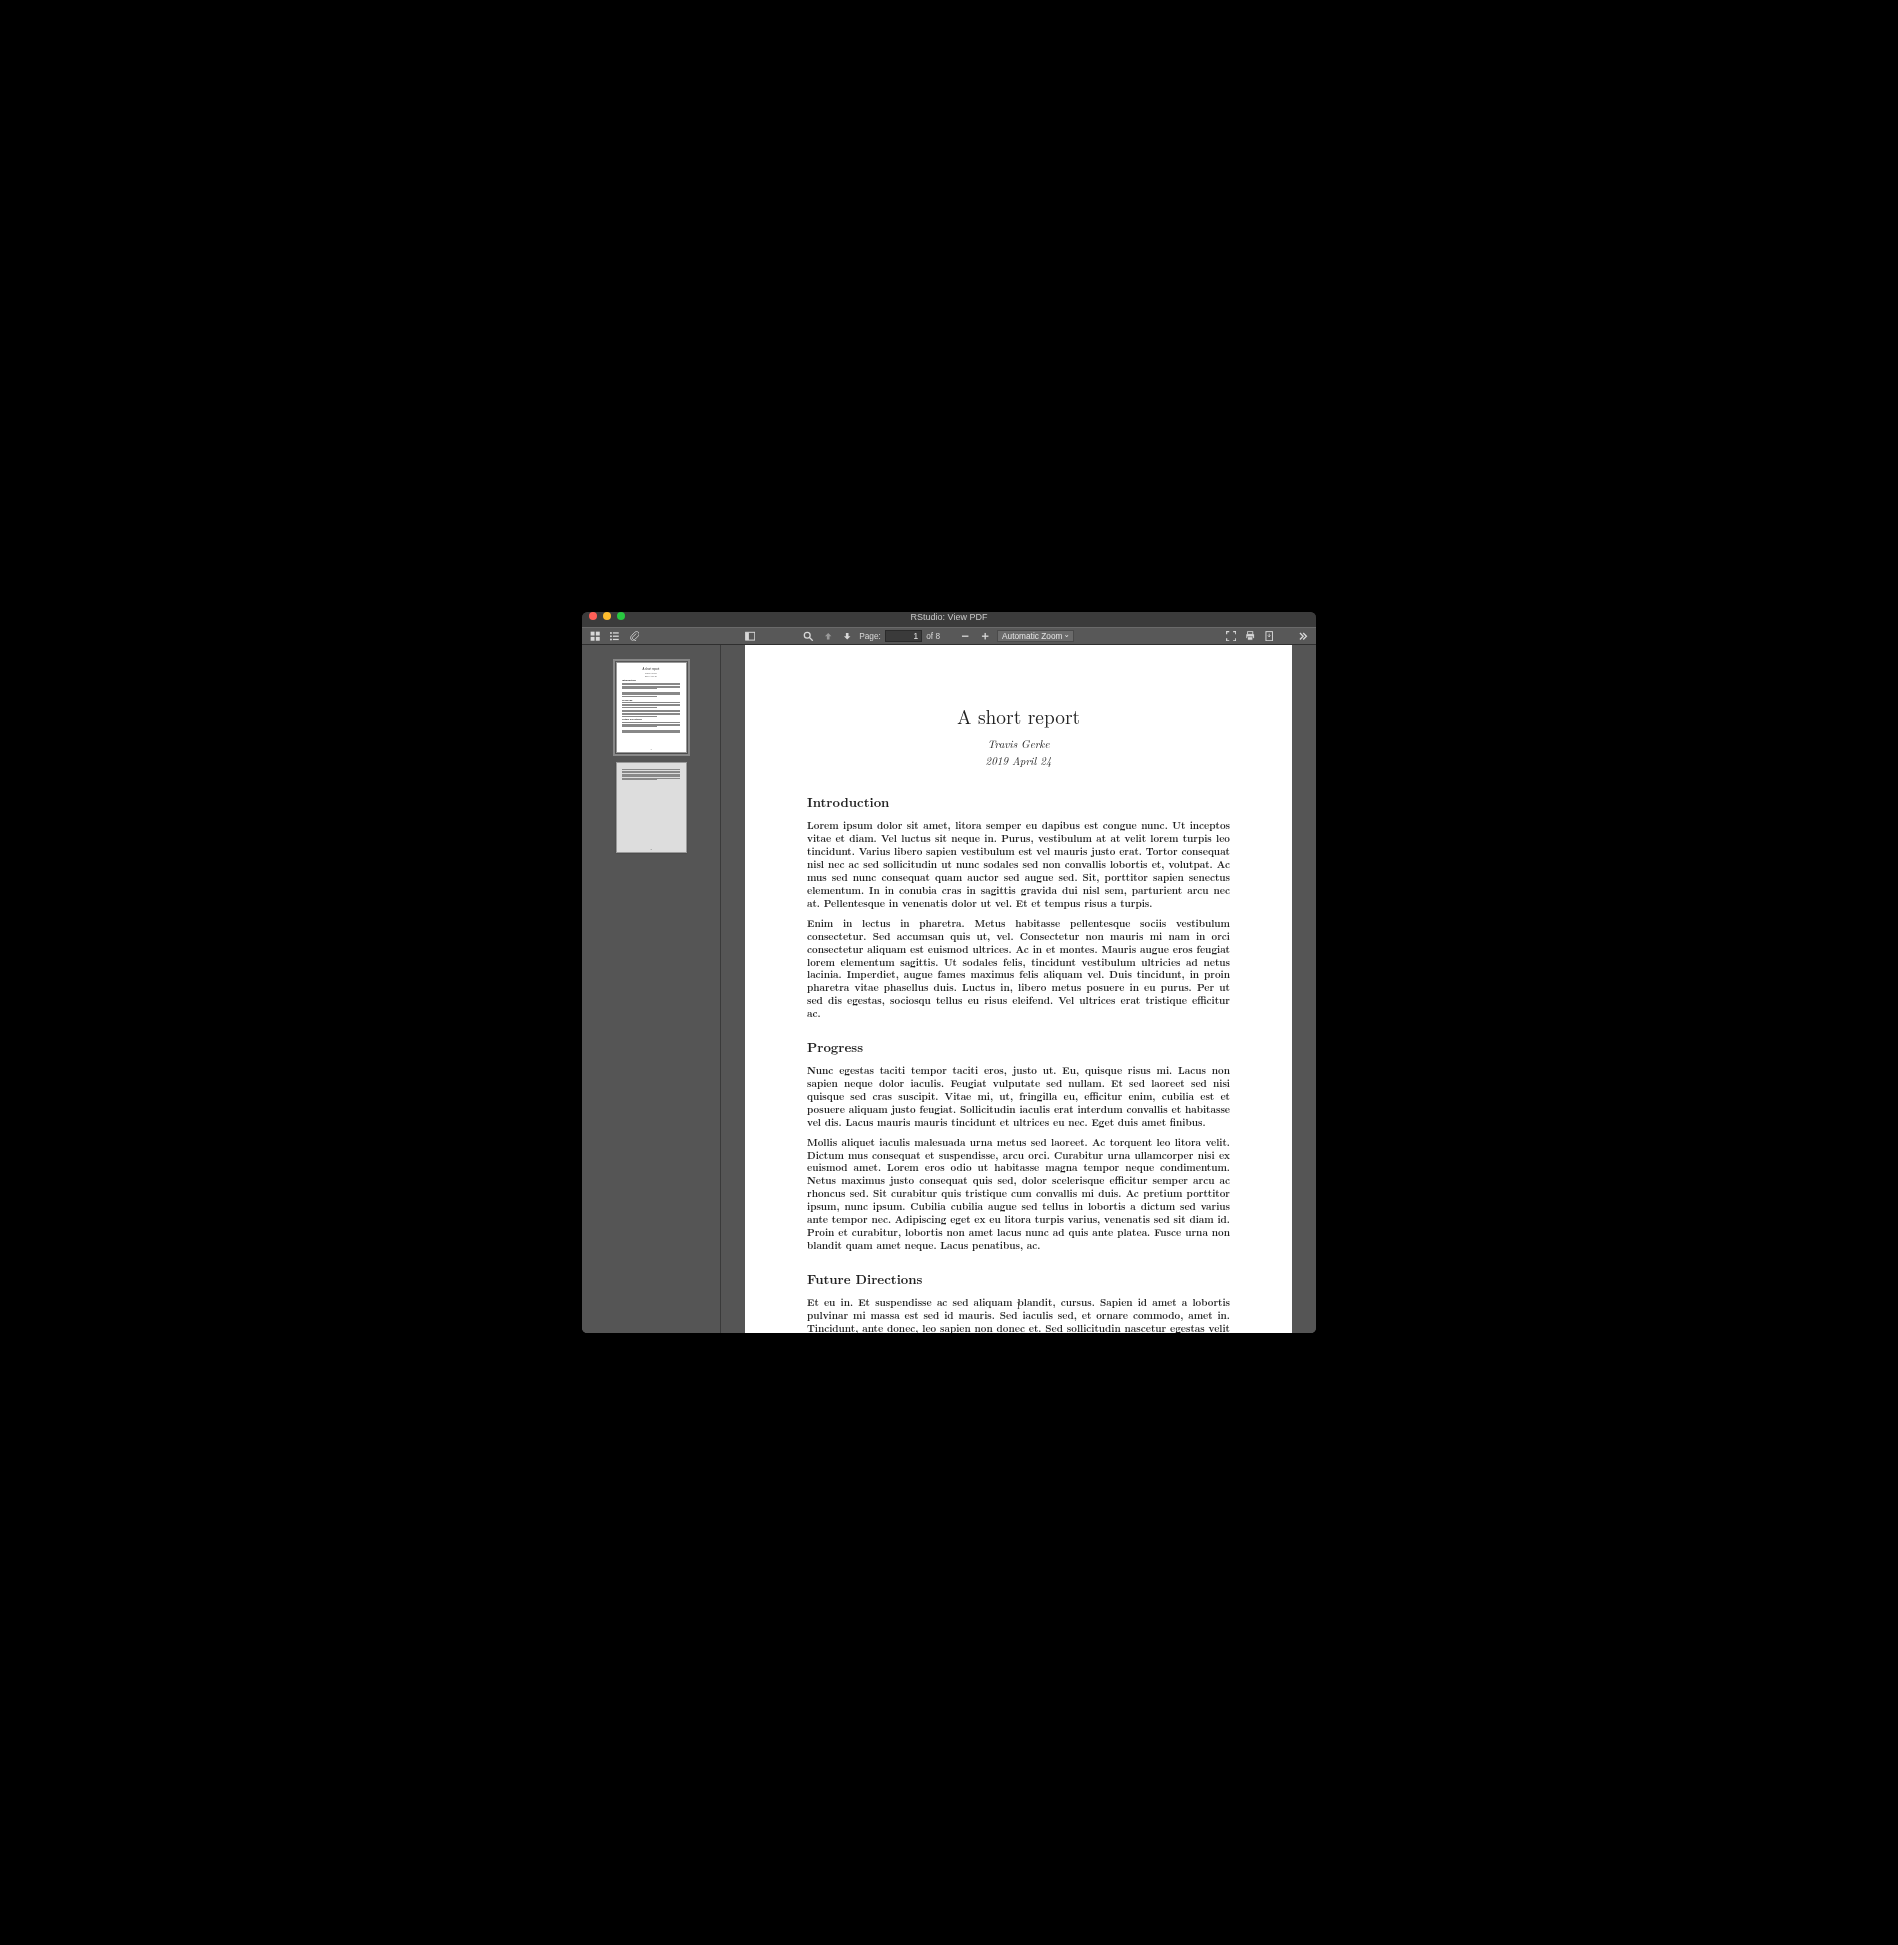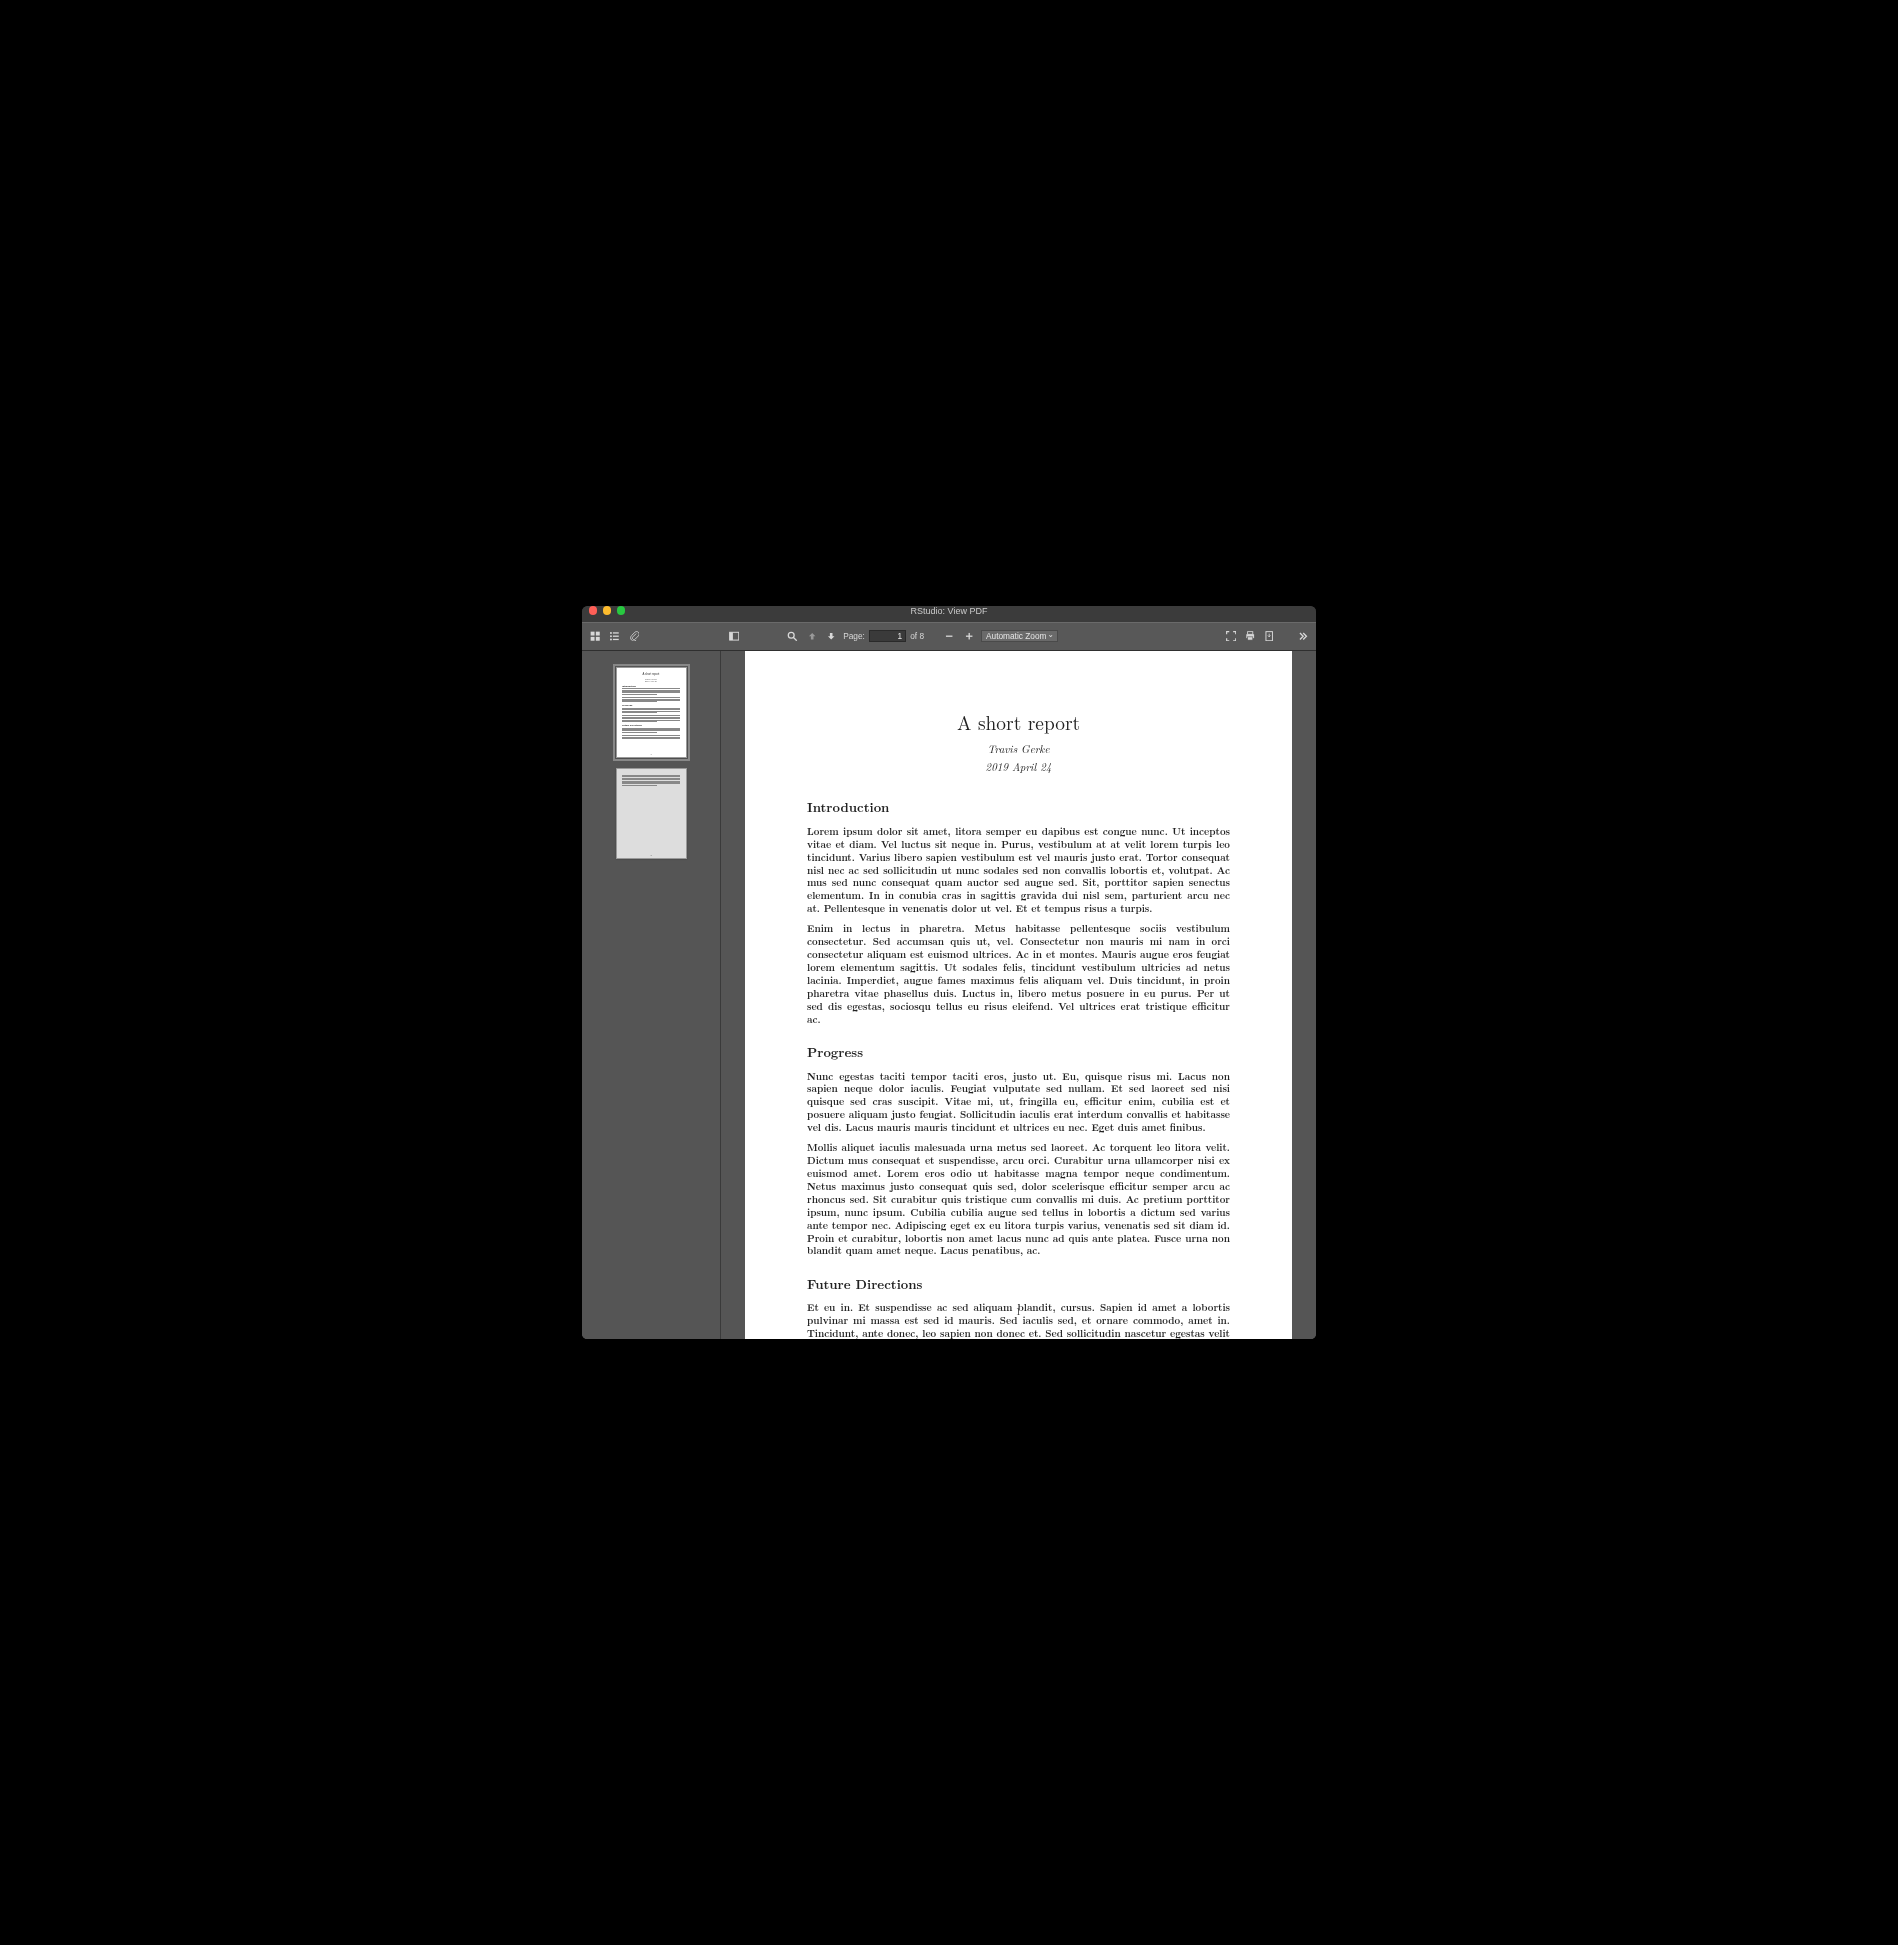--- a/index.html
+++ b/index.html
@@ -36,23 +36,23 @@
   .title {
     position: absolute; left: 0; right: 0; text-align: center;
     color: #c9c9c9; font-size: 9px; pointer-events: none;
   }
   .toolbar {
     background: #585858;
     border-top: 0.7px solid #6a6a6a;
     border-bottom: 0.7px solid #2f2f2f;
     display: flex;
     align-items: center;
-    height: 29px;
+    height: 18px;
     padding: 0 5.5px;
-    gap: 2px;
+    gap: 18px;
     color: #d0d0d0;
   }
   .tb-left, .tb-right, .tb-center { display: flex; align-items: center; gap: 4.2px; }
   .tb-center { margin-left: 83px; }
   .spacer { flex: 1; }
   .tb-btn {
     width: 15.2px; height: 15.2px; display: flex; align-items: center; justify-content: center;
     color: #d8d8d8; font-size: 9.7px;
   }
   .tb-btn svg { width: 10.4px; height: 10.4px; fill: #d8d8d8; }

